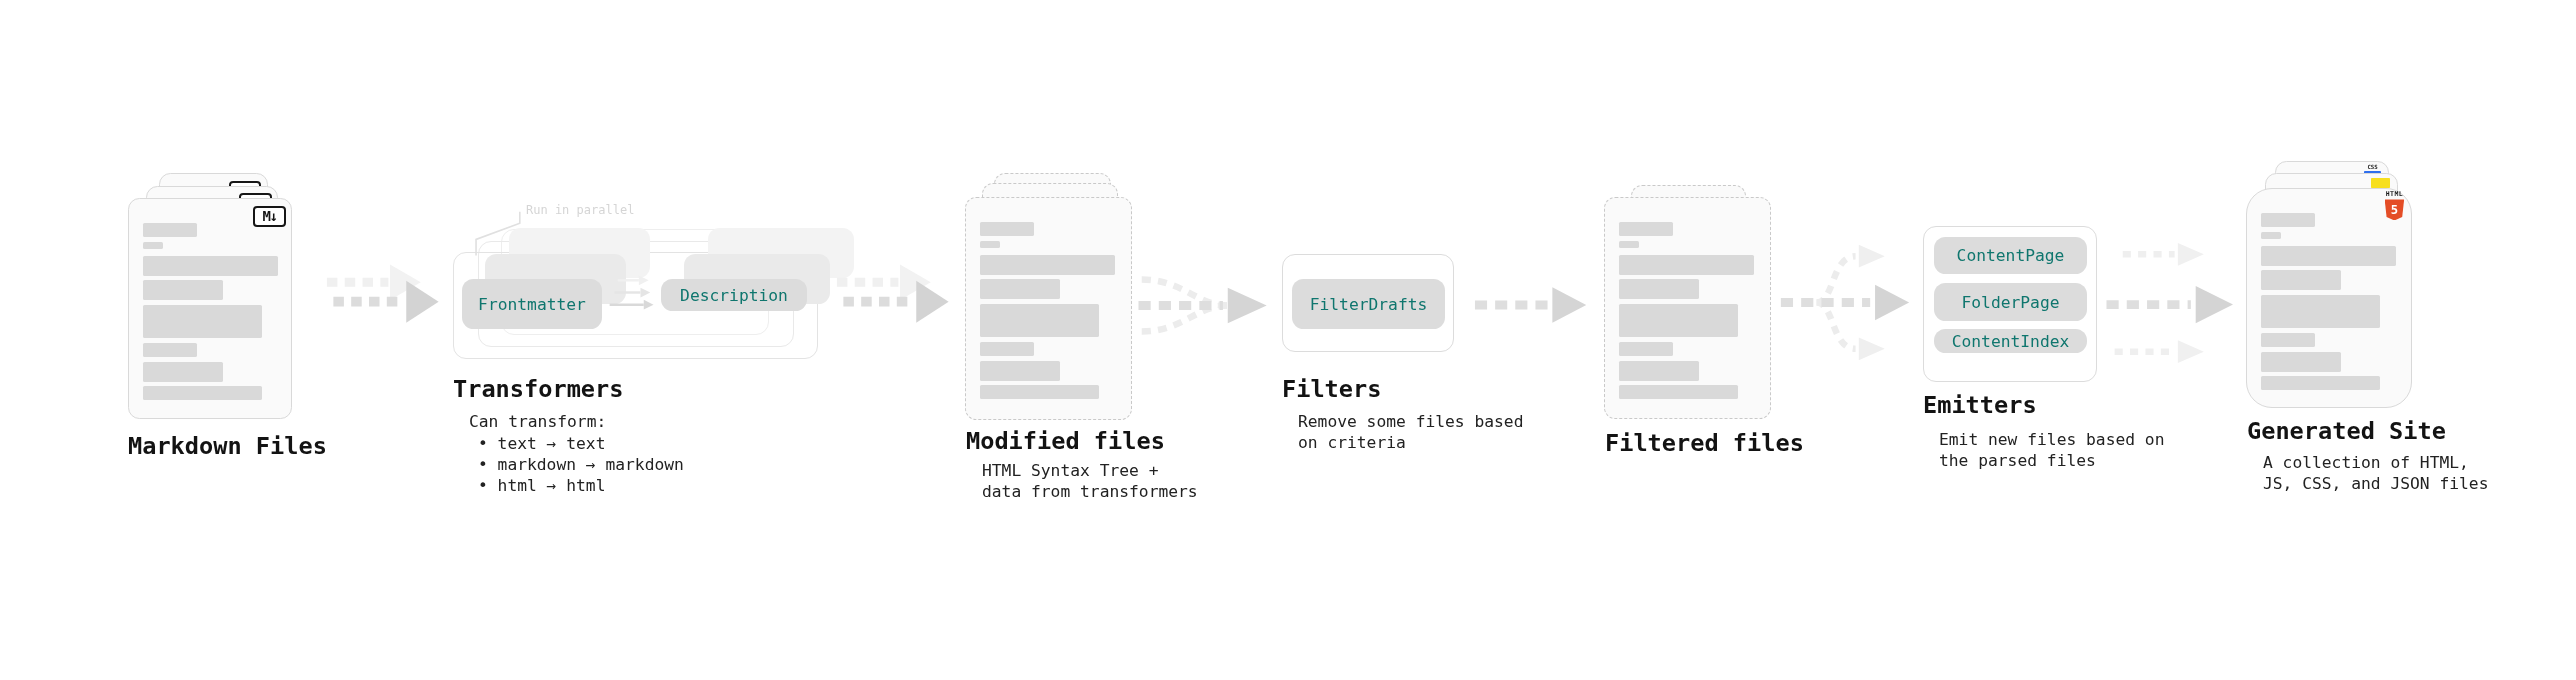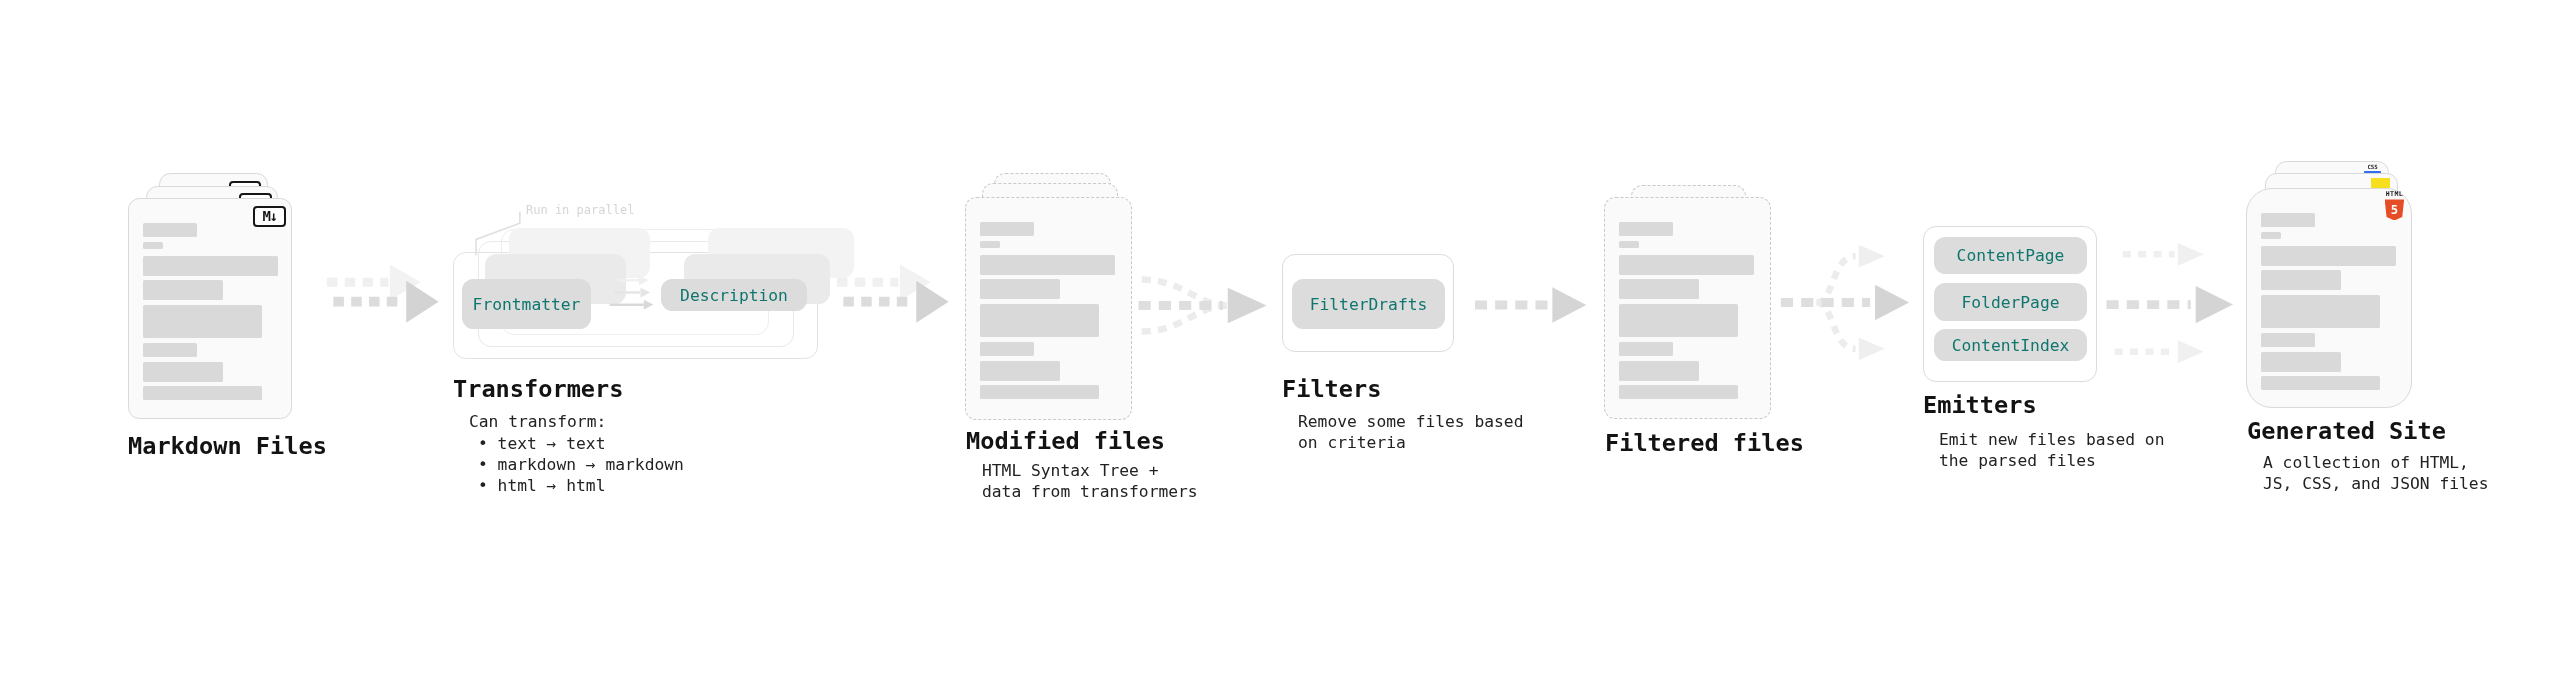--- a/index.html
+++ b/index.html
@@ -83,21 +83,21 @@
   <div class="obox" style="left:478px;top:241px;width:316px;height:106px;border-color:#e9e9e9;"></div>
   <div class="obox" style="left:453px;top:252px;width:365px;height:107px;"></div>
 
   <svg style="left:455px;top:202px;" width="81" height="57" viewBox="0 0 100 70">
     <polyline points="80,12 80,26 26,46 26,66" fill="none" stroke="#e0e0e0" stroke-width="2"></polyline>
   </svg>
   <div class="note" style="left:526px;top:203px;">Run in parallel</div>
 
   <div class="block-btn ghost2" style="left:509px;top:228px;width:141px;height:50px;"></div>
   <div class="block-btn ghost1" style="left:485px;top:254px;width:141px;height:50px;"></div>
-  <div class="block-btn" style="left:462px;top:279px;width:129px;height:50px;">Frontmatter</div>
+  <div class="block-btn" style="left:462px;top:279px;width:140px;height:50px;">Frontmatter</div>
 
   <div class="block-btn ghost2" style="left:708px;top:228px;width:146px;height:50px;"></div>
   <div class="block-btn ghost1" style="left:684px;top:254px;width:146px;height:50px;"></div>
   <div class="block-btn" style="left:661px;top:279px;width:146px;height:32px;">Description</div>
 
   <svg style="left:608px;top:272px;" width="52" height="41" viewBox="0 0 64 50">
     <line x1="12" y1="10" x2="38" y2="10" stroke="#f0f0f0" stroke-width="3"></line>
     <polygon points="38,4 50,10 38,16" fill="#f0f0f0"></polygon>
     <line x1="8" y1="25" x2="40" y2="25" stroke="#e5e5e5" stroke-width="3"></line>
     <polygon points="40,19 52,25 40,31" fill="#e5e5e5"></polygon>
@@ -174,21 +174,21 @@
     <polygon points="102,13 134,27 102,41" fill="#efefef"></polygon>
     <path d="M 50,84 C 72,84 68,141 98,141" fill="none" stroke="#ececec" stroke-width="8" stroke-dasharray="10 9"></path>
     <polygon points="102,127 134,141 102,155" fill="#efefef"></polygon>
     <line x1="6" y1="84" x2="116" y2="84" stroke="#dedede" stroke-width="11" stroke-dasharray="15 10"></line>
     <polygon points="122,62 164,84 122,106" fill="#d4d4d4"></polygon>
   </svg>
 
   <div class="obox" style="left:1923px;top:226px;width:174px;height:156px;border-color:#dcdcdc;"></div>
   <div class="block-btn" style="left:1934px;top:237px;width:153px;height:37px;">ContentPage</div>
   <div class="block-btn" style="left:1934px;top:283px;width:153px;height:38px;">FolderPage</div>
-  <div class="block-btn" style="left:1934px;top:329px;width:153px;height:32px;">ContentIndex</div>
+  <div class="block-btn" style="left:1934px;top:329px;width:153px;height:24px;">ContentIndex</div>
   <div class="node-title" style="left:1923px;top:391px;">Emitters</div>
   <div class="caption" style="left:1923px;top:429px;">Emit new files based on</div>
   <div class="caption" style="left:1923px;top:450px;">the parsed files</div>
 
   <svg style="left:2100px;top:234px;" width="146" height="138" viewBox="0 0 180 170">
     <line x1="28" y1="25" x2="92" y2="25" stroke="#efefef" stroke-width="8" stroke-dasharray="10 9"></line>
     <polygon points="96,11 128,25 96,39" fill="#f0f0f0"></polygon>
     <line x1="8" y1="87" x2="112" y2="87" stroke="#dedede" stroke-width="11" stroke-dasharray="15 10"></line>
     <polygon points="118,64 164,87 118,110" fill="#d4d4d4"></polygon>
     <line x1="18" y1="145" x2="92" y2="145" stroke="#efefef" stroke-width="8" stroke-dasharray="10 9"></line>

